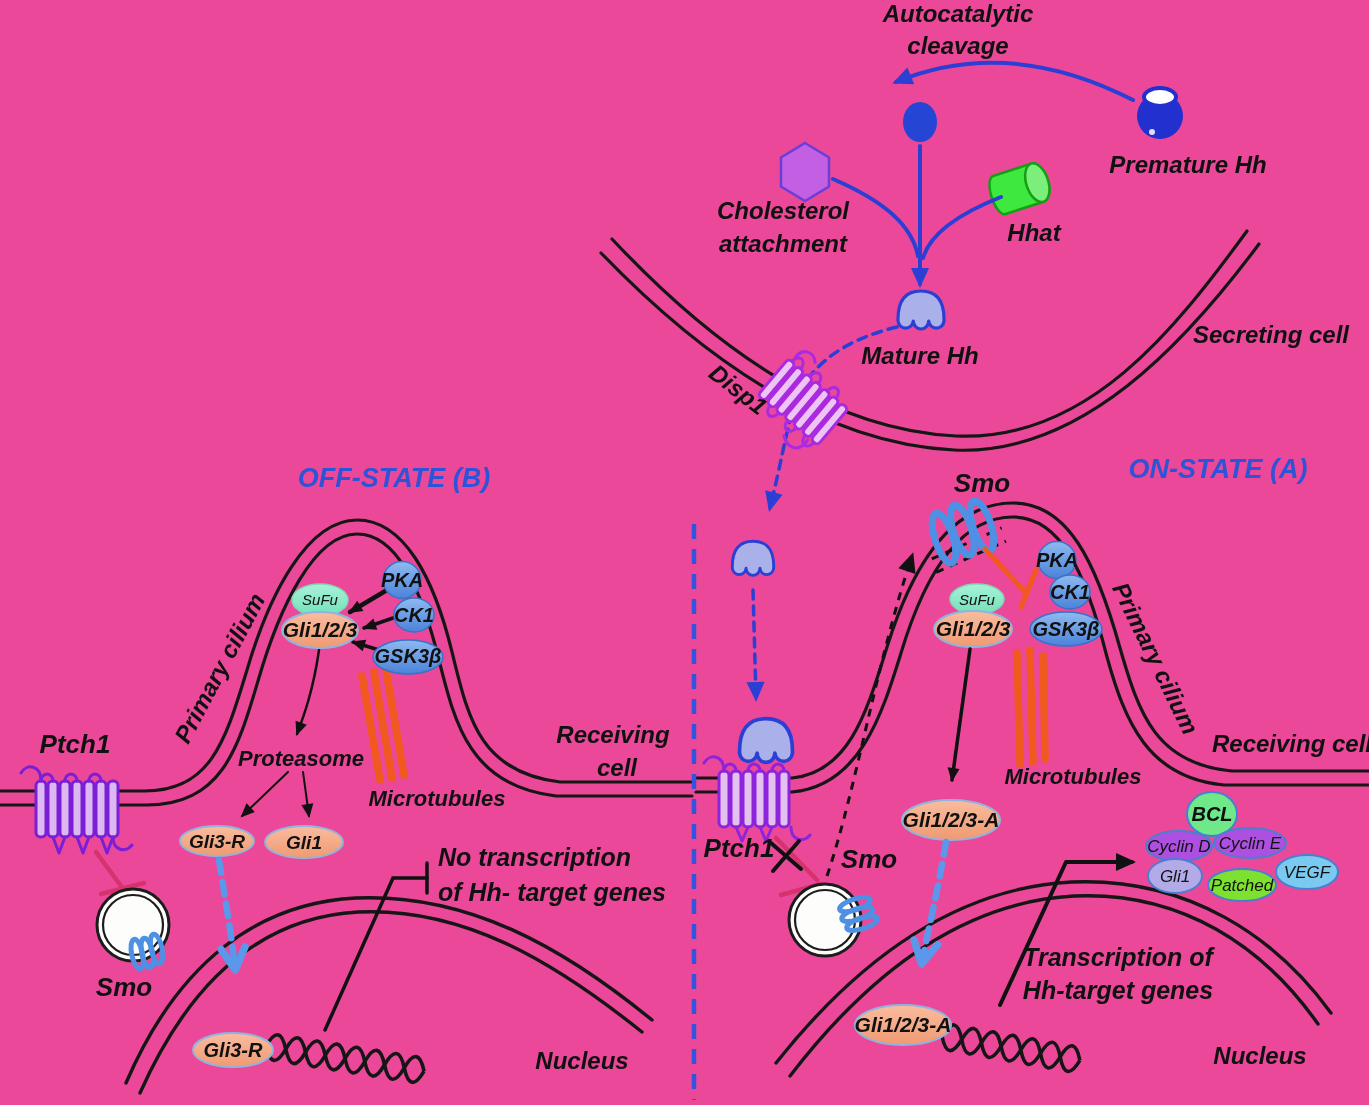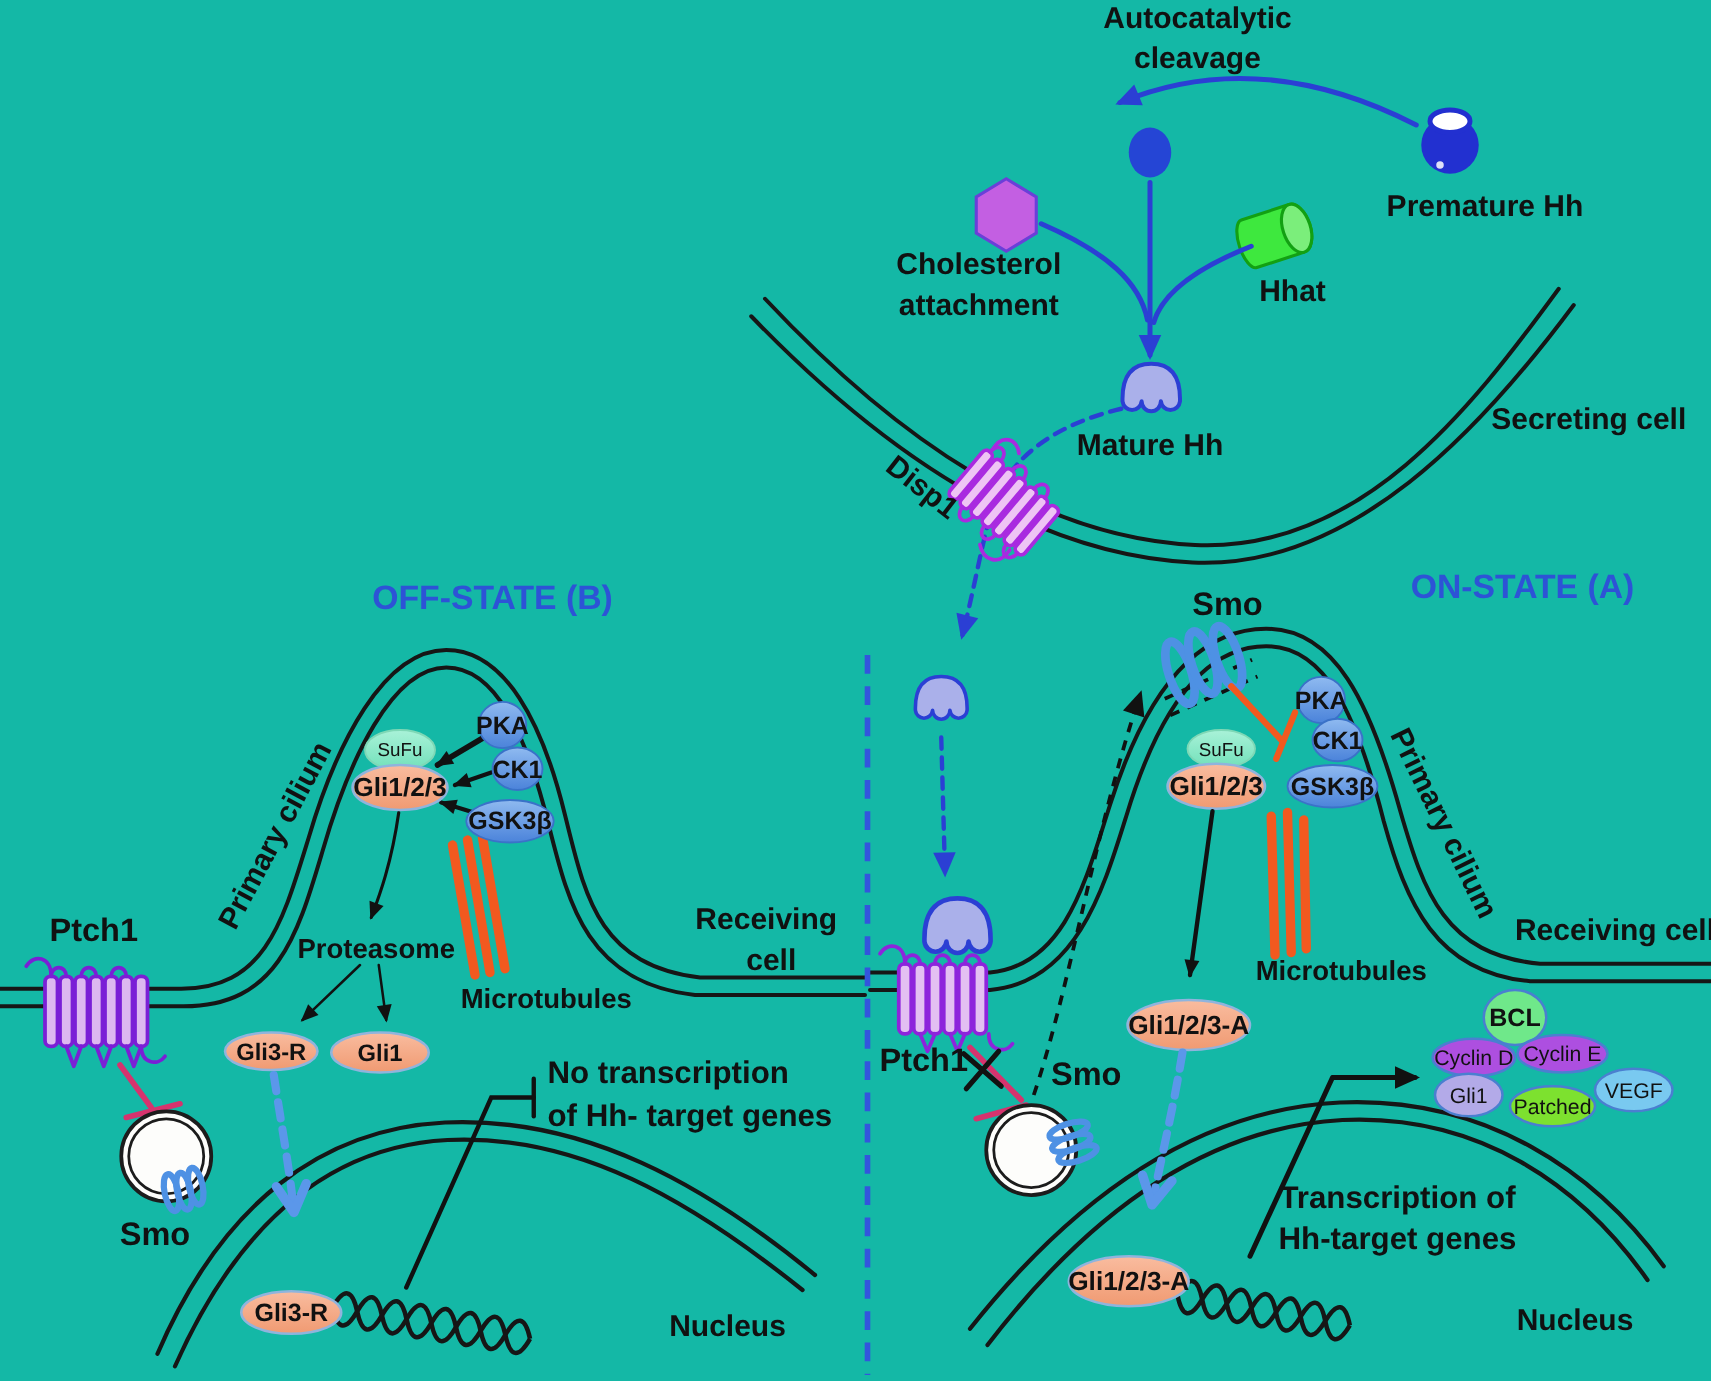--- a/index.html
+++ b/index.html
@@ -1,16 +1,16 @@
 <!DOCTYPE html>
 <html><head>
 <meta charset="utf-8">
 <style>
   html,body{margin:0;padding:0;background:#ffffff;}
-  .stage{position:relative;width:1369px;height:1105px;background:#14b8a6;overflow:hidden;}
+  .stage{position:relative;width:1369px;height:1105px;background:#ec4899;overflow:hidden;font-style:italic;}
   svg{display:block;}
   text{font-family:"Liberation Sans","DejaVu Sans",sans-serif;fill:#111;font-weight:700;}
   .title{font-size:27px;fill:#2d53d6;}
   .lbl{font-size:24px;}
   .lbl25{font-size:25px;}
   .lbl26{font-size:26px;}
   .lbl22{font-size:22px;}
   .e21{font-size:21px;}
   .e20{font-size:20px;}
   .e19{font-size:19px;}

